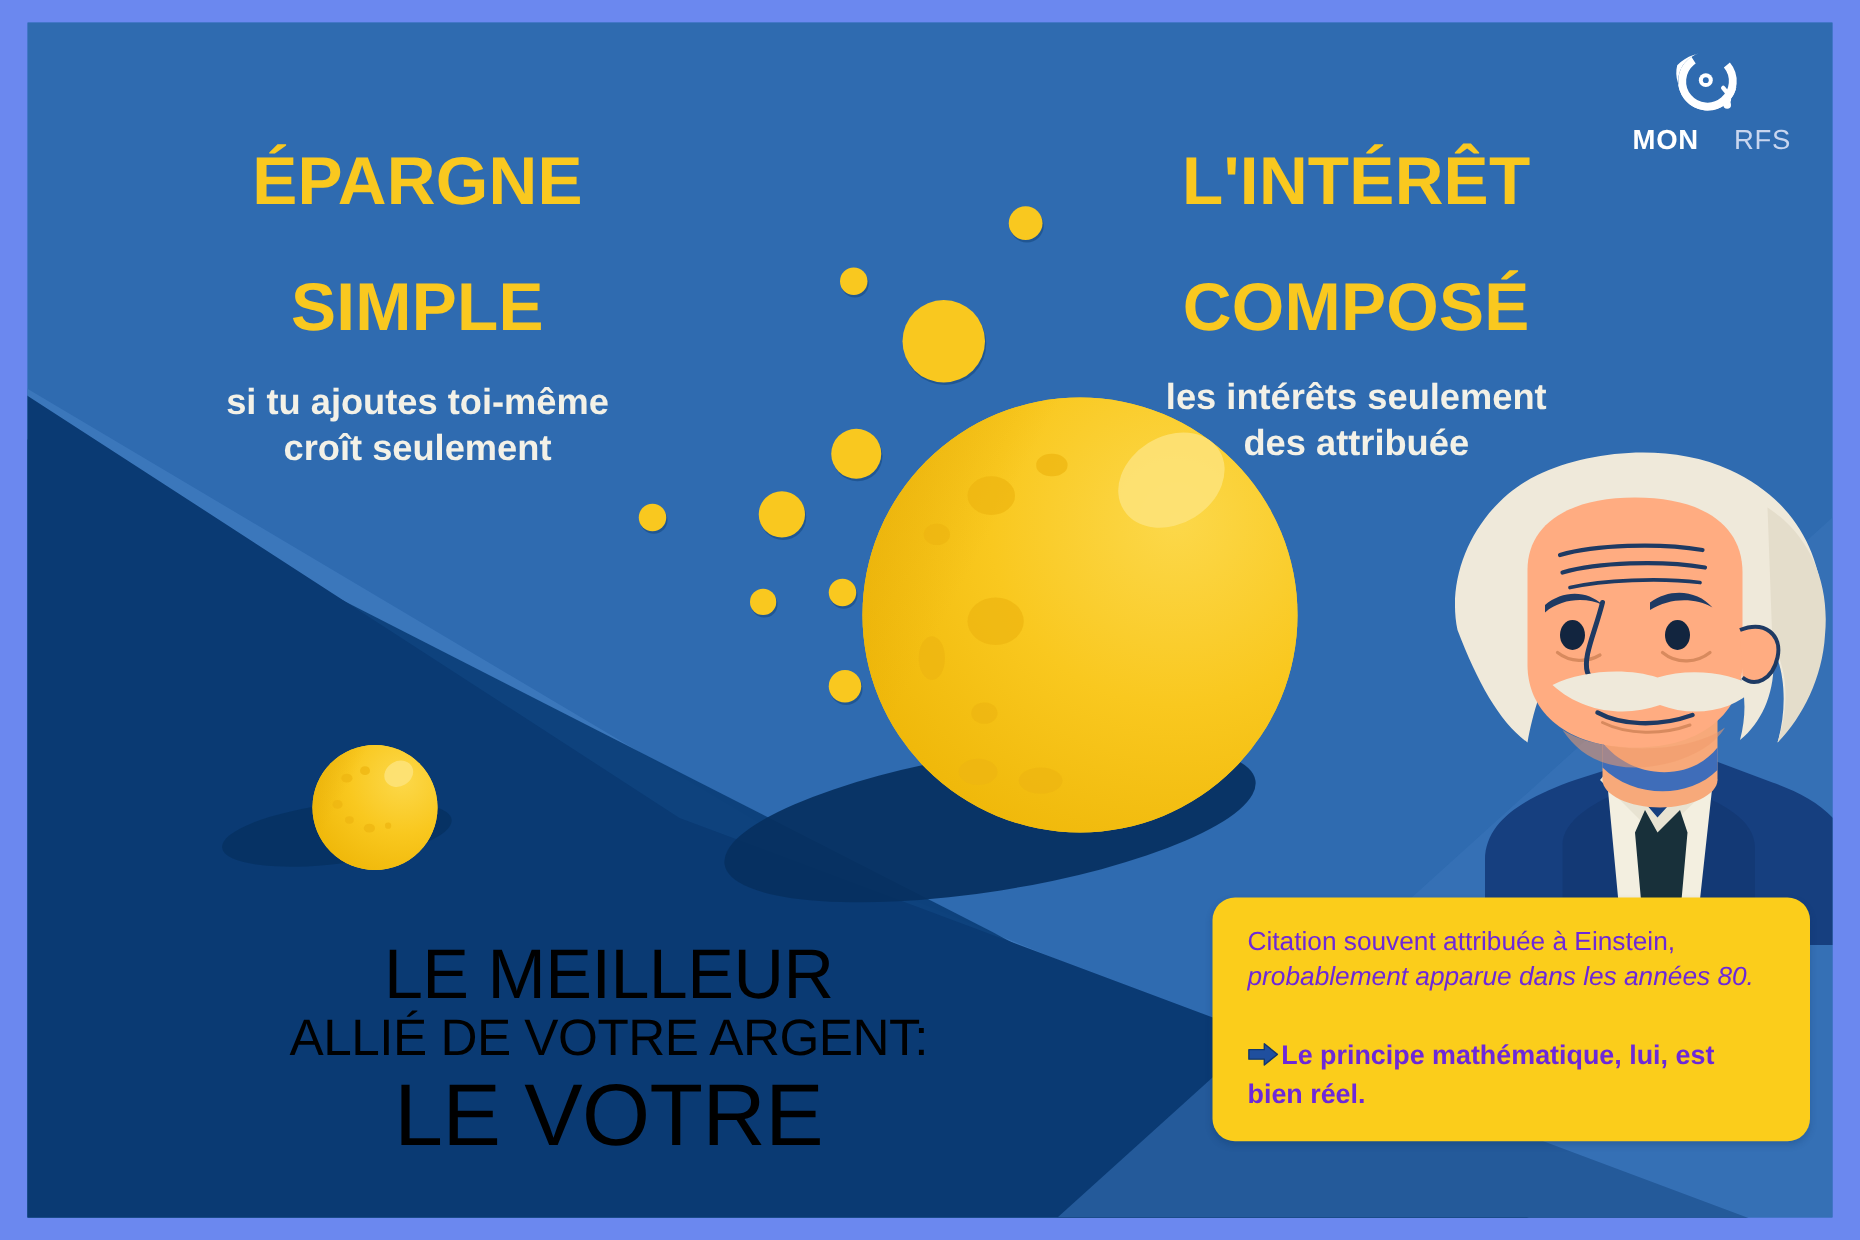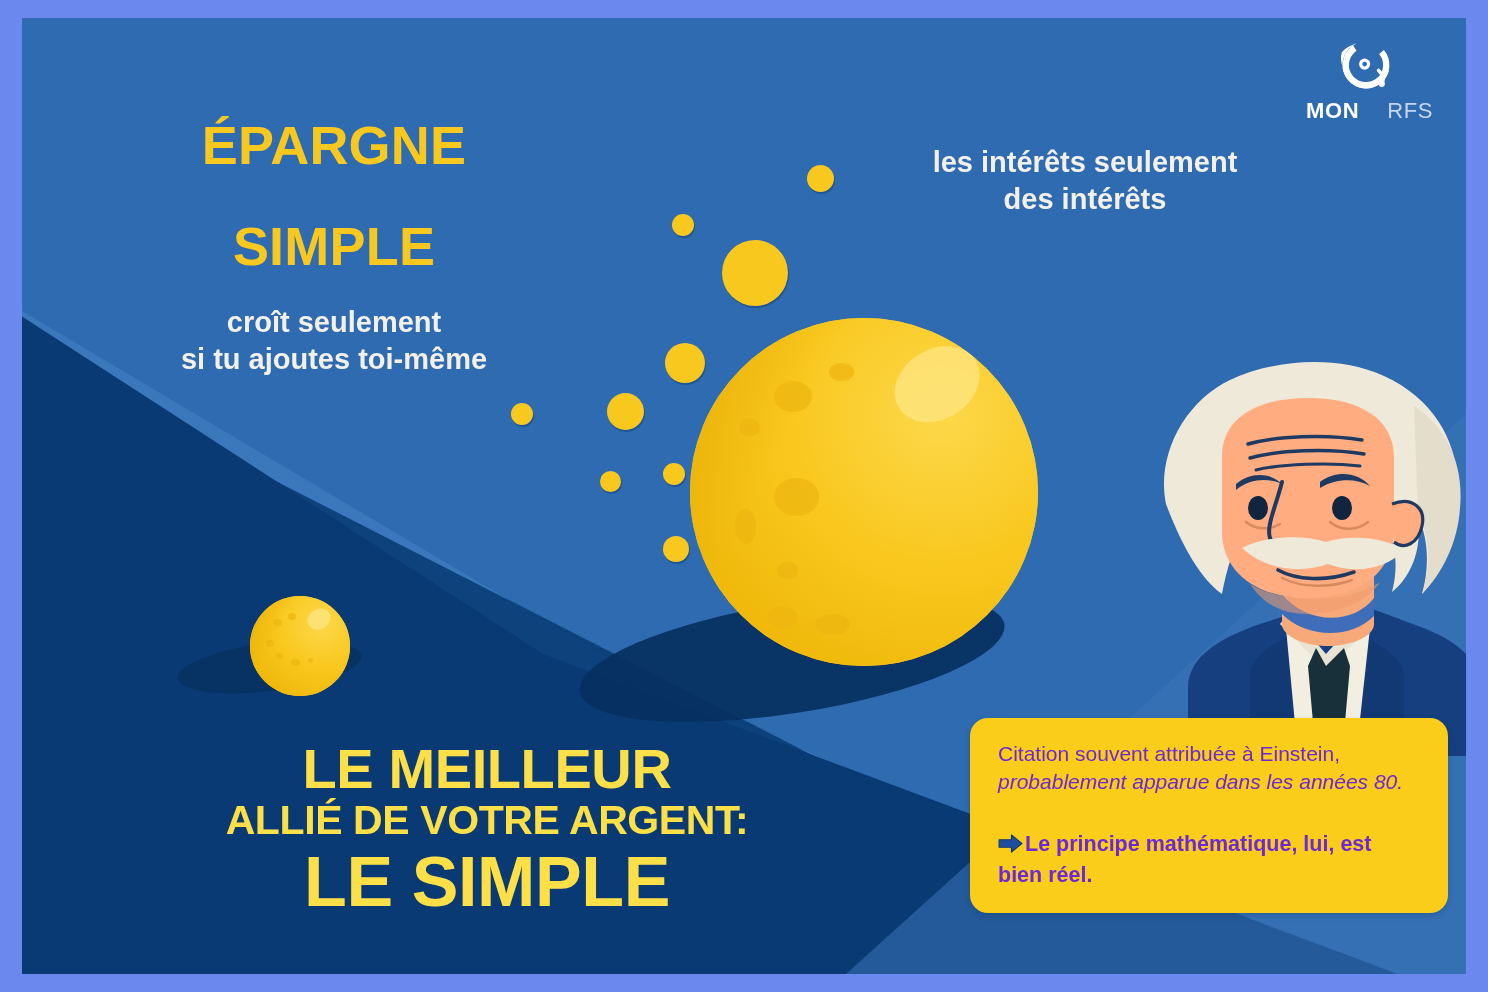--- a/index.html
+++ b/index.html
@@ -154,25 +154,25 @@
     font-weight: bold;
     line-height: 1.28;
     margin-top: 30px;
   }
   .hl-right .sub { margin-top: 26px; }
 
   
   .headline {
     position: absolute;
     left: 70px;
-    bottom: 54px;
+    bottom: 44px;
     width: 790px;
-    color: #fde047;
+    color: #000000;
     font-size: 56px;
-    font-weight: bold;
+    font-weight: normal;
     line-height: 1.07;
     letter-spacing: -0.4px;
     text-align: center;
   }
   .headline .h1 { display: block; text-align: center; }
   .headline .h2 { display: block; text-align: center; font-size: 41px; }
   .headline .h3 { display: block; text-align: center; font-size: 70px; margin-top: 2px; }
 
   
   .callout {
@@ -328,36 +328,40 @@
         <path d="M120 248 C152 268 220 268 250 246 C238 266 206 278 178 278 C150 278 132 266 120 248 Z" fill="#f09a6c" opacity=".55"></path>
       </svg>
     </div>
 
     <div class="hl-left">
       <div class="kicker">
         <span>ÉPARGNE</span>
         <span class="l2">SIMPLE</span>
       </div>
       <div class="sub">
+        <div>si tu ajoutes toi-même</div>
         <div>croît seulement</div>
-        <div>si tu ajoutes toi-même</div>
       </div>
     </div>
 
     <div class="hl-right">
+      <div class="kicker">
+        <span>L'INTÉRÊT</span>
+        <span class="l2">COMPOSÉ</span>
+      </div>
       <div class="sub">
         <div>les intérêts seulement</div>
-        <div>des intérêts</div>
+        <div>des attribuée</div>
       </div>
     </div>
 
     <div class="headline">
       <span class="h1">LE MEILLEUR</span>
       <span class="h2">ALLIÉ DE VOTRE ARGENT:</span>
-      <span class="h3">LE SIMPLE</span>
+      <span class="h3">LE VOTRE</span>
     </div>
 
     <div class="callout">
       <div class="line-a">
         <span>Citation souvent attribuée à Einstein,</span>
         <em>probablement apparue dans les années 80.</em>
       </div>
       <div class="line-b">
         <span class="arrow-glyph">
           <svg viewBox="0 0 26 20" width="25" height="19" aria-hidden="true">

